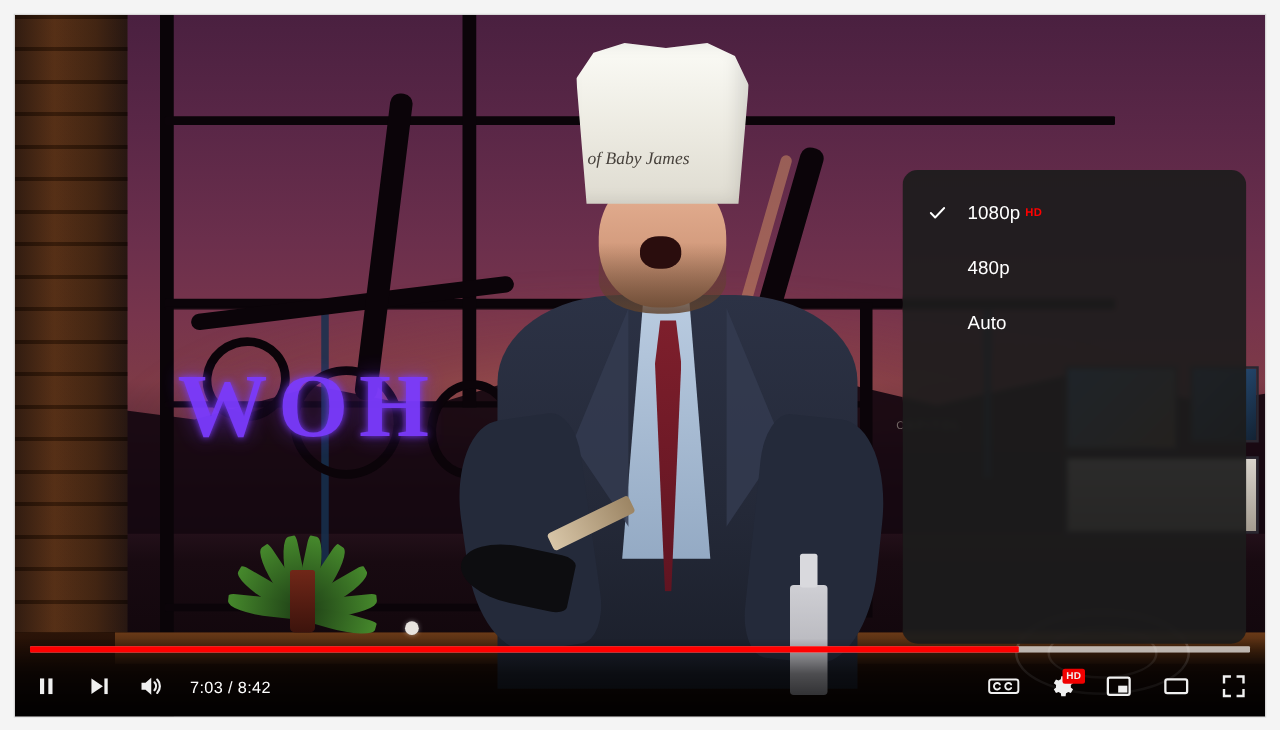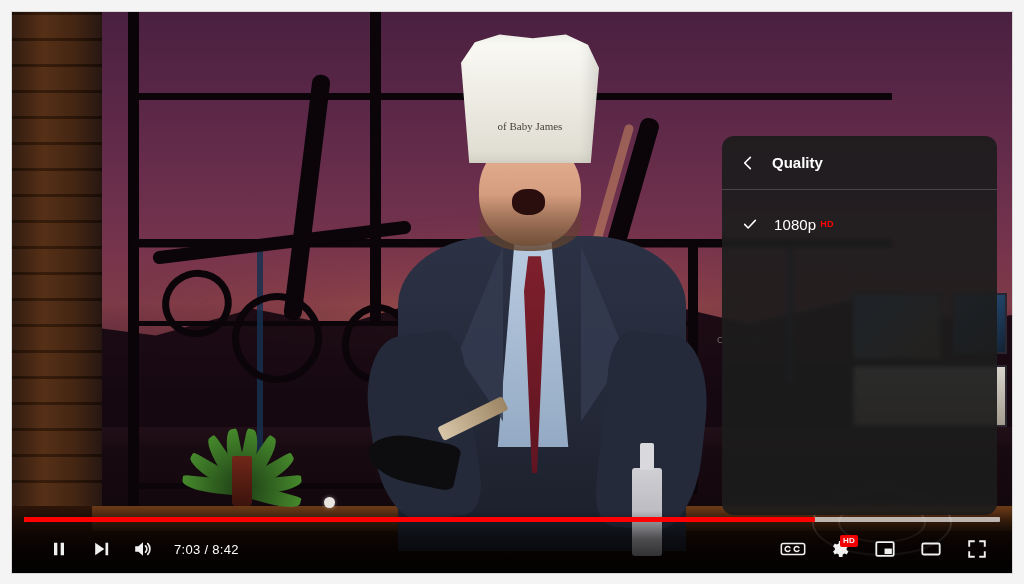--- a/index.html
+++ b/index.html
@@ -151,22 +151,22 @@
   .person { position: absolute; left: 38%; top: 4%; width: 30%; height: 92%; }
   .chefhat {
     position: absolute; left: 23%; top: 0; width: 46%; height: 25%;
     background: linear-gradient(180deg, #fbfbf6 0%, #eceae1 55%, #dedbd0 100%);
     border-radius: 6px 6px 3px 3px;
     clip-path: polygon(6% 100%, 0% 22%, 10% 6%, 28% 0%, 52% 3%, 76% 0%, 92% 8%, 100% 26%, 94% 100%);
     box-shadow: inset -8px 0 14px rgba(0,0,0,.12);
   }
   .hat-script {
     position: absolute; left: 26%; top: 16.6%; width: 40%;
-    text-align: center; font-family: "Liberation Serif", serif;
-    font-size: 11px; color: #2b2520; opacity: .85;
+    font-family: "Liberation Serif", serif;
+    font-style: italic; font-size: 14px; color: #2b2520; opacity: .85;
     white-space: nowrap;
   }
   .head {
     position: absolute; left: 29%; top: 20%; width: 34%; height: 21%;
     background: linear-gradient(180deg,#e8b396 0%, #d29a7c 60%, #b07f66 100%);
     border-radius: 48% 48% 46% 46%;
   }
   .beard {
     position: absolute; left: 29%; top: 31%; width: 34%; height: 11%;
     background: linear-gradient(180deg, rgba(120,84,58,.0), rgba(96,66,44,.85));
@@ -301,22 +301,22 @@
   #progress-buffer {
     position: absolute; left: 0; top: 0; height: 100%;
     background: rgba(255,255,255,0.55); border-radius: 1px;
   }
   #progress-played {
     position: absolute; left: 0; top: 0; height: 100%;
     background: #ff0000; border-radius: 1px;
   }
 
   #btn-row {
-    position: absolute; left: 12px; right: 0; bottom: 0; height: 48px;
-    display: flex; align-items: center; padding: 0 14px; justify-content: center;
+    position: absolute; left: 0; right: 0; bottom: 0; height: 48px;
+    display: flex; align-items: center; padding: 0 4px; justify-content: center;
   }
   .ctl {
     width: 42px; height: 42px; display: flex; align-items: center;
     justify-content: center; cursor: pointer; opacity: .94;
   }
   #time-display {
     color: #fff; font-size: 13px; margin-left: 10px;
     letter-spacing: .3px; white-space: nowrap; user-select: none;
   }
   .spacer { flex: 1 1 auto; }
@@ -356,20 +356,21 @@
 
       <div class="stroke st1"></div>
       <div class="stroke st2"></div>
       <div class="stroke st4"></div>
       <div class="stroke st3"></div>
       <div class="squiggle sq1"></div>
       <div class="squiggle sq2"></div>
       <div class="squiggle sq3"></div>
       <div class="squiggle sq4"></div>
 
+      <div class="neon" id="neon-text">WOH</div>
 
       <div class="capitol-label">CAPITOL</div>
 
       <div class="monitor mon1"></div>
       <div class="monitor mon2"></div>
       <div class="monitor mon3"></div>
 
       <div class="floor"></div>
       <div class="desk"></div>
 
@@ -402,36 +403,40 @@
         <div class="bottle"></div>
         <div class="head"></div>
         <div class="beard"></div>
         <div class="mouth"></div>
         <div class="chefhat"></div>
         <div class="hat-script">of Baby James</div>
       </div>
     </div>
 
     <div id="quality-panel">
-      <div id="quality-header">
-        <span id="back-icon">
-          <svg viewBox="0 0 24 24" width="16" height="16" aria-hidden="true">
-            <path d="M15.5 3.5 L7 12 L15.5 20.5" fill="none" stroke="#ffffff" stroke-width="2.4" stroke-linecap="round" stroke-linejoin="round"></path>
-          </svg>
-        </span>
-        <span id="quality-title">Quality</span>
-      </div>
       <div class="q-list" id="quality-list">
 
       <div class="q-item selected">
             <span class="q-check"><svg viewBox="0 0 24 24" width="16" height="16" aria-hidden="true">
                 <path d="M4 12.6 L9.2 18 L20 6.6" fill="none" stroke="#ffffff" stroke-width="2.3" stroke-linecap="round" stroke-linejoin="round"></path>
               </svg></span>
             <span class="q-label">1080p</span>
             <span class="q-badge" style="color: rgb(255, 0, 0);">HD</span>
+          </div>
+          <div class="q-item">
+            <span class="q-check"><svg viewBox="0 0 24 24" width="16" height="16" aria-hidden="true">
+                <path d="M4 12.6 L9.2 18 L20 6.6" fill="none" stroke="#ffffff" stroke-width="2.3" stroke-linecap="round" stroke-linejoin="round"></path>
+              </svg></span>
+            <span class="q-label">480p</span>
+          </div>
+          <div class="q-item">
+            <span class="q-check"><svg viewBox="0 0 24 24" width="16" height="16" aria-hidden="true">
+                <path d="M4 12.6 L9.2 18 L20 6.6" fill="none" stroke="#ffffff" stroke-width="2.3" stroke-linecap="round" stroke-linejoin="round"></path>
+              </svg></span>
+            <span class="q-label">Auto</span>
           </div>
         </div>
     </div>
 
     <div id="controls">
 
       <div id="progress-wrap">
         <div id="progress-track" style="background: rgba(255, 255, 255, 0.28);"></div>
         <div id="progress-buffer" style="width: 100%; background: rgba(255, 255, 255, 0.55);"></div>
         <div id="progress-played" style="width: 81%; background: rgb(255, 0, 0);"></div>

